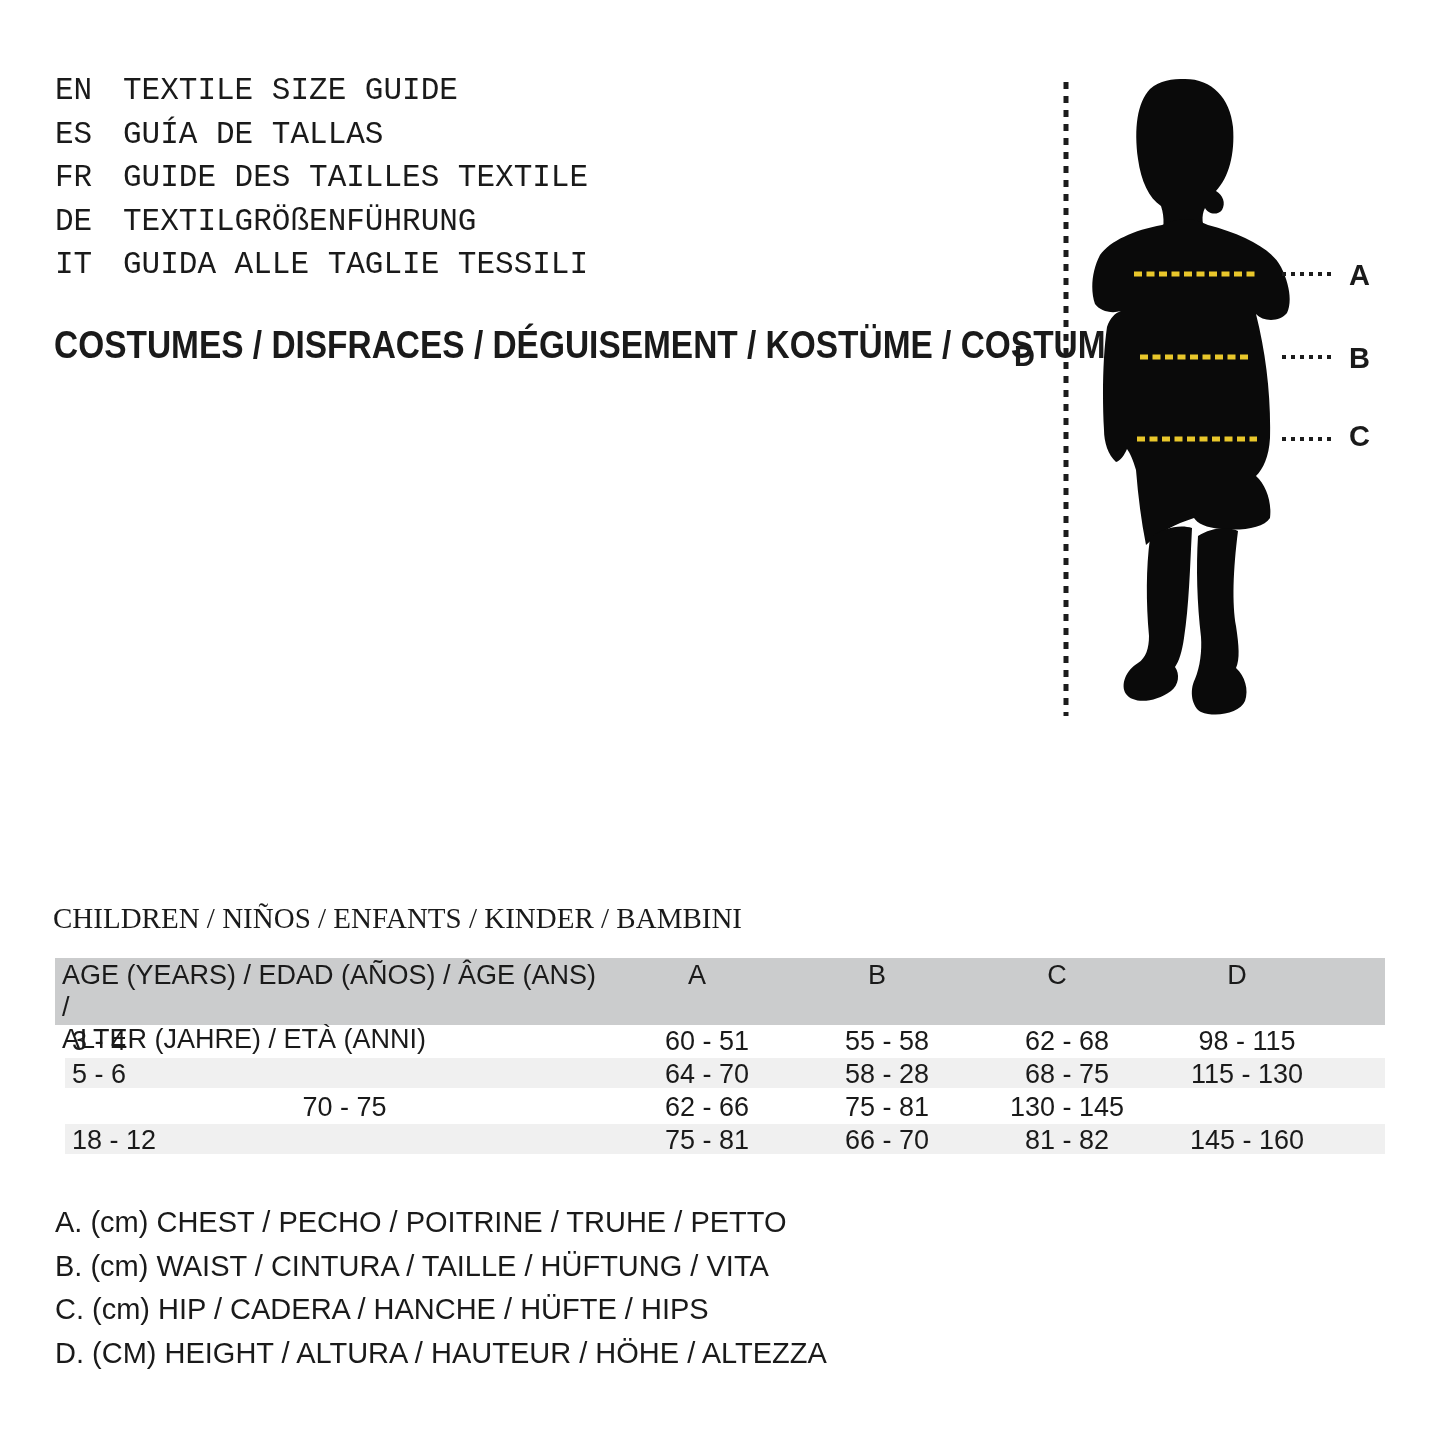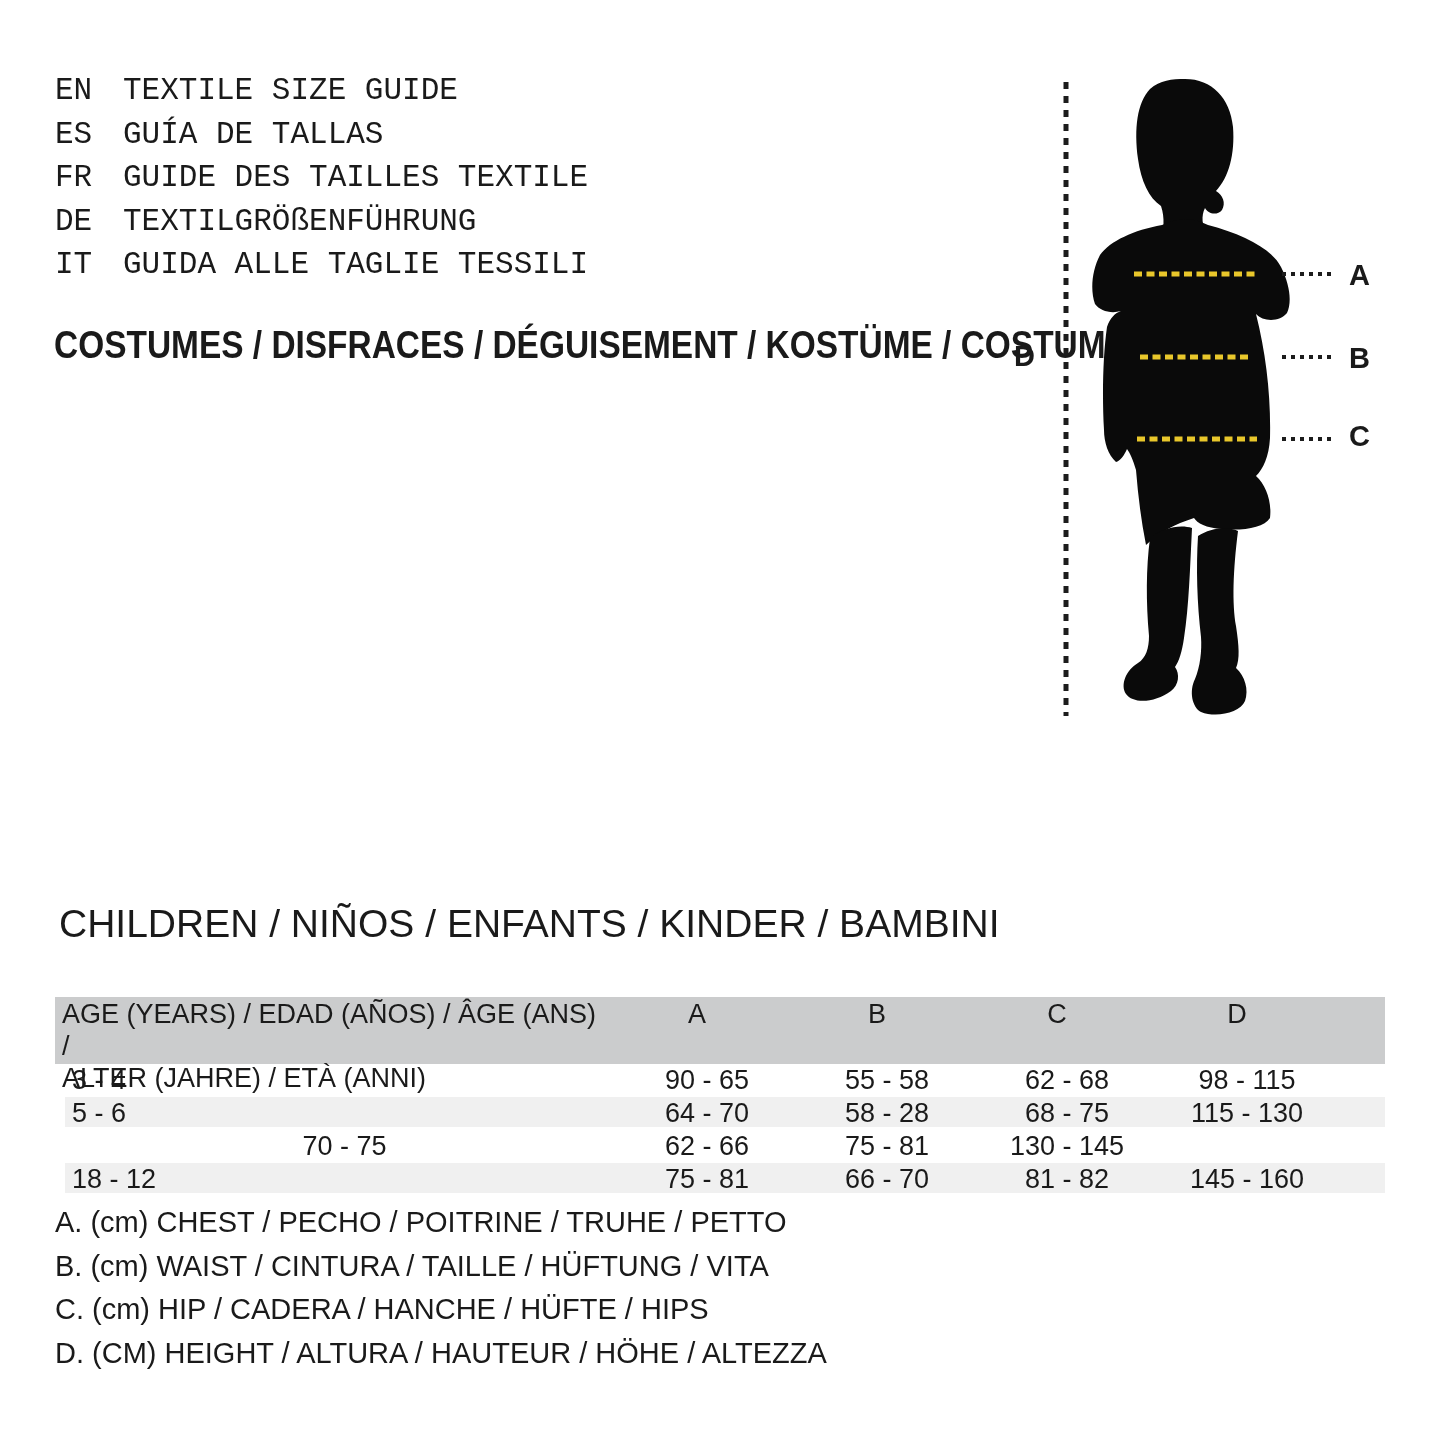--- a/index.html
+++ b/index.html
@@ -27,26 +27,26 @@
 
   
   .diagram-svg { position: absolute; left: 990px; top: 60px; }
   .diagram-label { position: absolute; font-size: 29px; font-weight: bold; line-height: 28px; }
   .label-a { left: 1349px; top: 261px; }
   .label-b { left: 1349px; top: 344px; }
   .label-c { left: 1349px; top: 422px; }
   .label-d { left: 1014px; top: 342px; }
 
   
-  .section-title { position: absolute; left: 59px; top: 902px; font-size: 39px; white-space: nowrap; }
+  .section-title { position: absolute; left: 53px; top: 902px; font-size: 29px; white-space: nowrap; font-family: Liberation Serif, serif; }
   .size-table { position: absolute; left: 55px; top: 958px; width: 1330px; font-size: 27px; }
   .t-head {
     background: #cbcccd; height: 67px;
     display: grid; grid-template-columns: 545px 180px 180px 180px 180px;
-    padding: 1px 58px 0 7px; box-sizing: border-box; line-height: 32px; margin-top: 39px;
+    padding: 1px 58px 0 7px; box-sizing: border-box; line-height: 32px;
   }
   .t-head .col-h { text-align: center; }
   .t-row {
     height: 33px; display: grid;
     grid-template-columns: 545px 180px 180px 180px 180px;
     padding: 0 58px 0 7px; box-sizing: border-box; line-height: 33px;
     white-space: nowrap;
     margin-left: 10px;
   }
   .t-row.alt { background: #f0f0f0; box-shadow: inset 0 -3px 0 #ffffff; }
@@ -144,21 +144,21 @@
       <div>ALTER (JAHRE) / ETÀ (ANNI)</div>
     </div>
     <div class="col-h">A</div>
     <div class="col-h">B</div>
     <div class="col-h">C</div>
     <div class="col-h">D</div>
   </div>
 
   <div class="t-row">
     <div>3 - 4</div>
-    <div class="col">90 - 65</div>
+    <div class="col">60 - 51</div>
     <div class="col">55 - 58</div>
     <div class="col">62 - 68</div>
     <div class="col">98 - 115</div>
   </div>
   <div class="t-row alt">
     <div>5 - 6</div>
     <div class="col">64 - 70</div>
     <div class="col">58 - 28</div>
     <div class="col">68 - 75</div>
     <div class="col">115 - 130</div>

